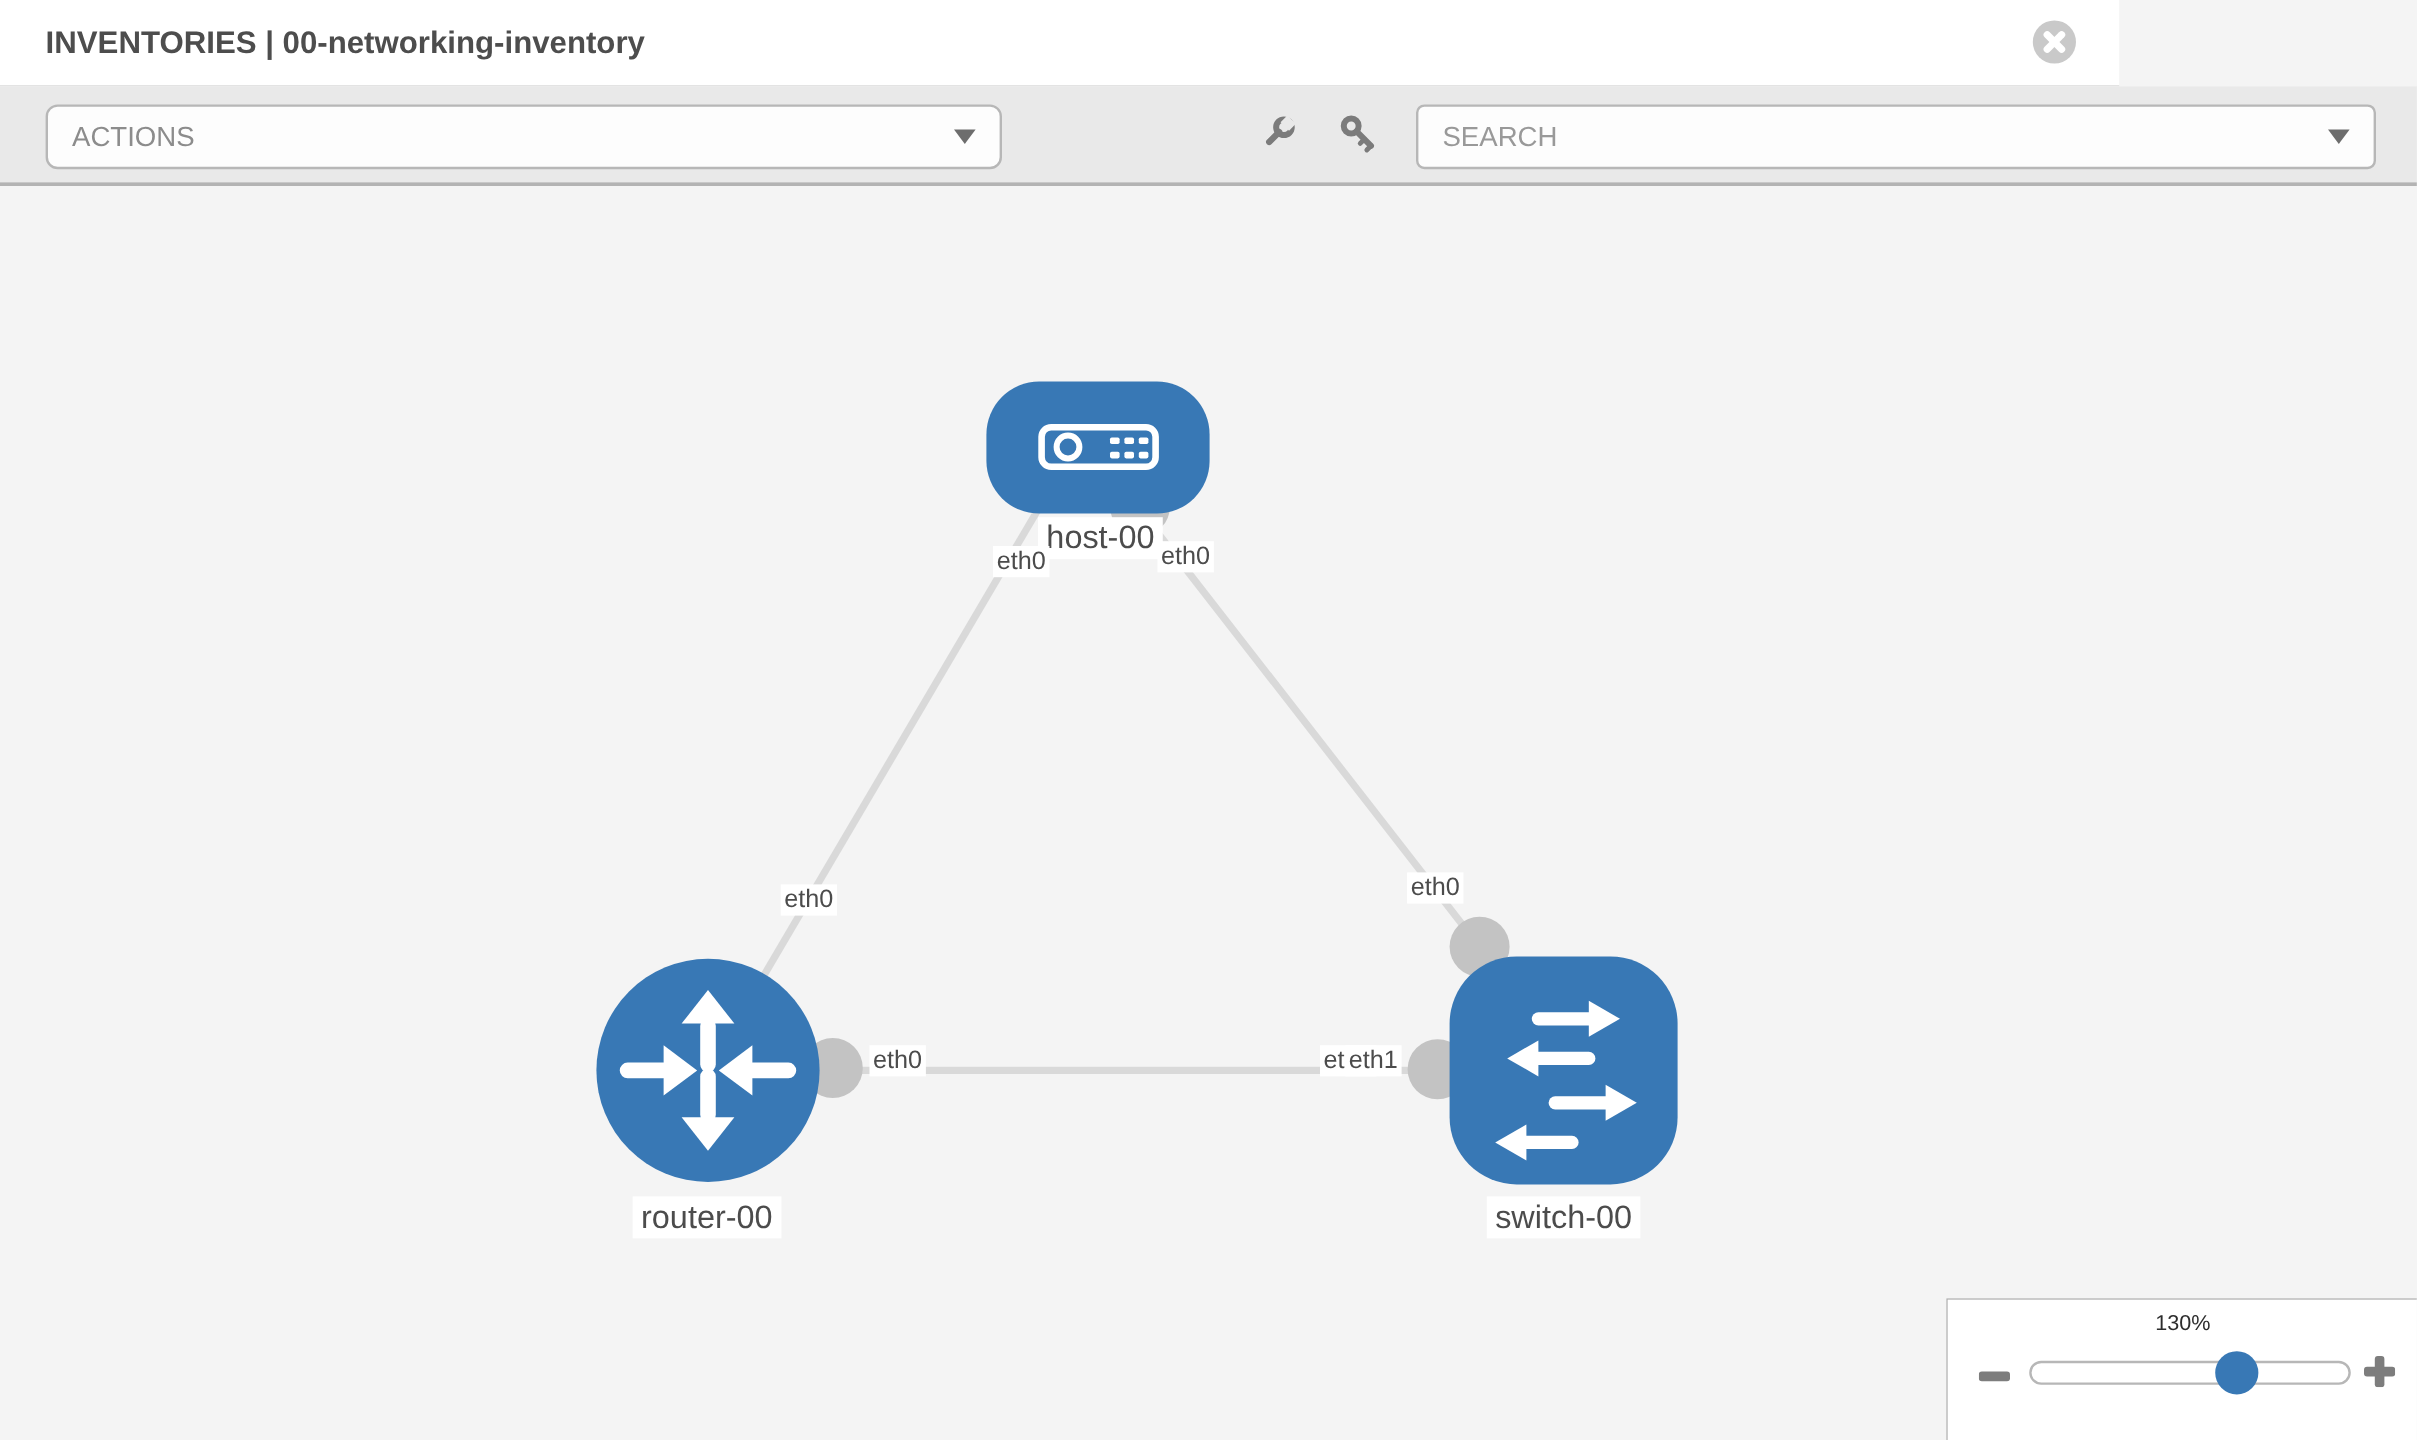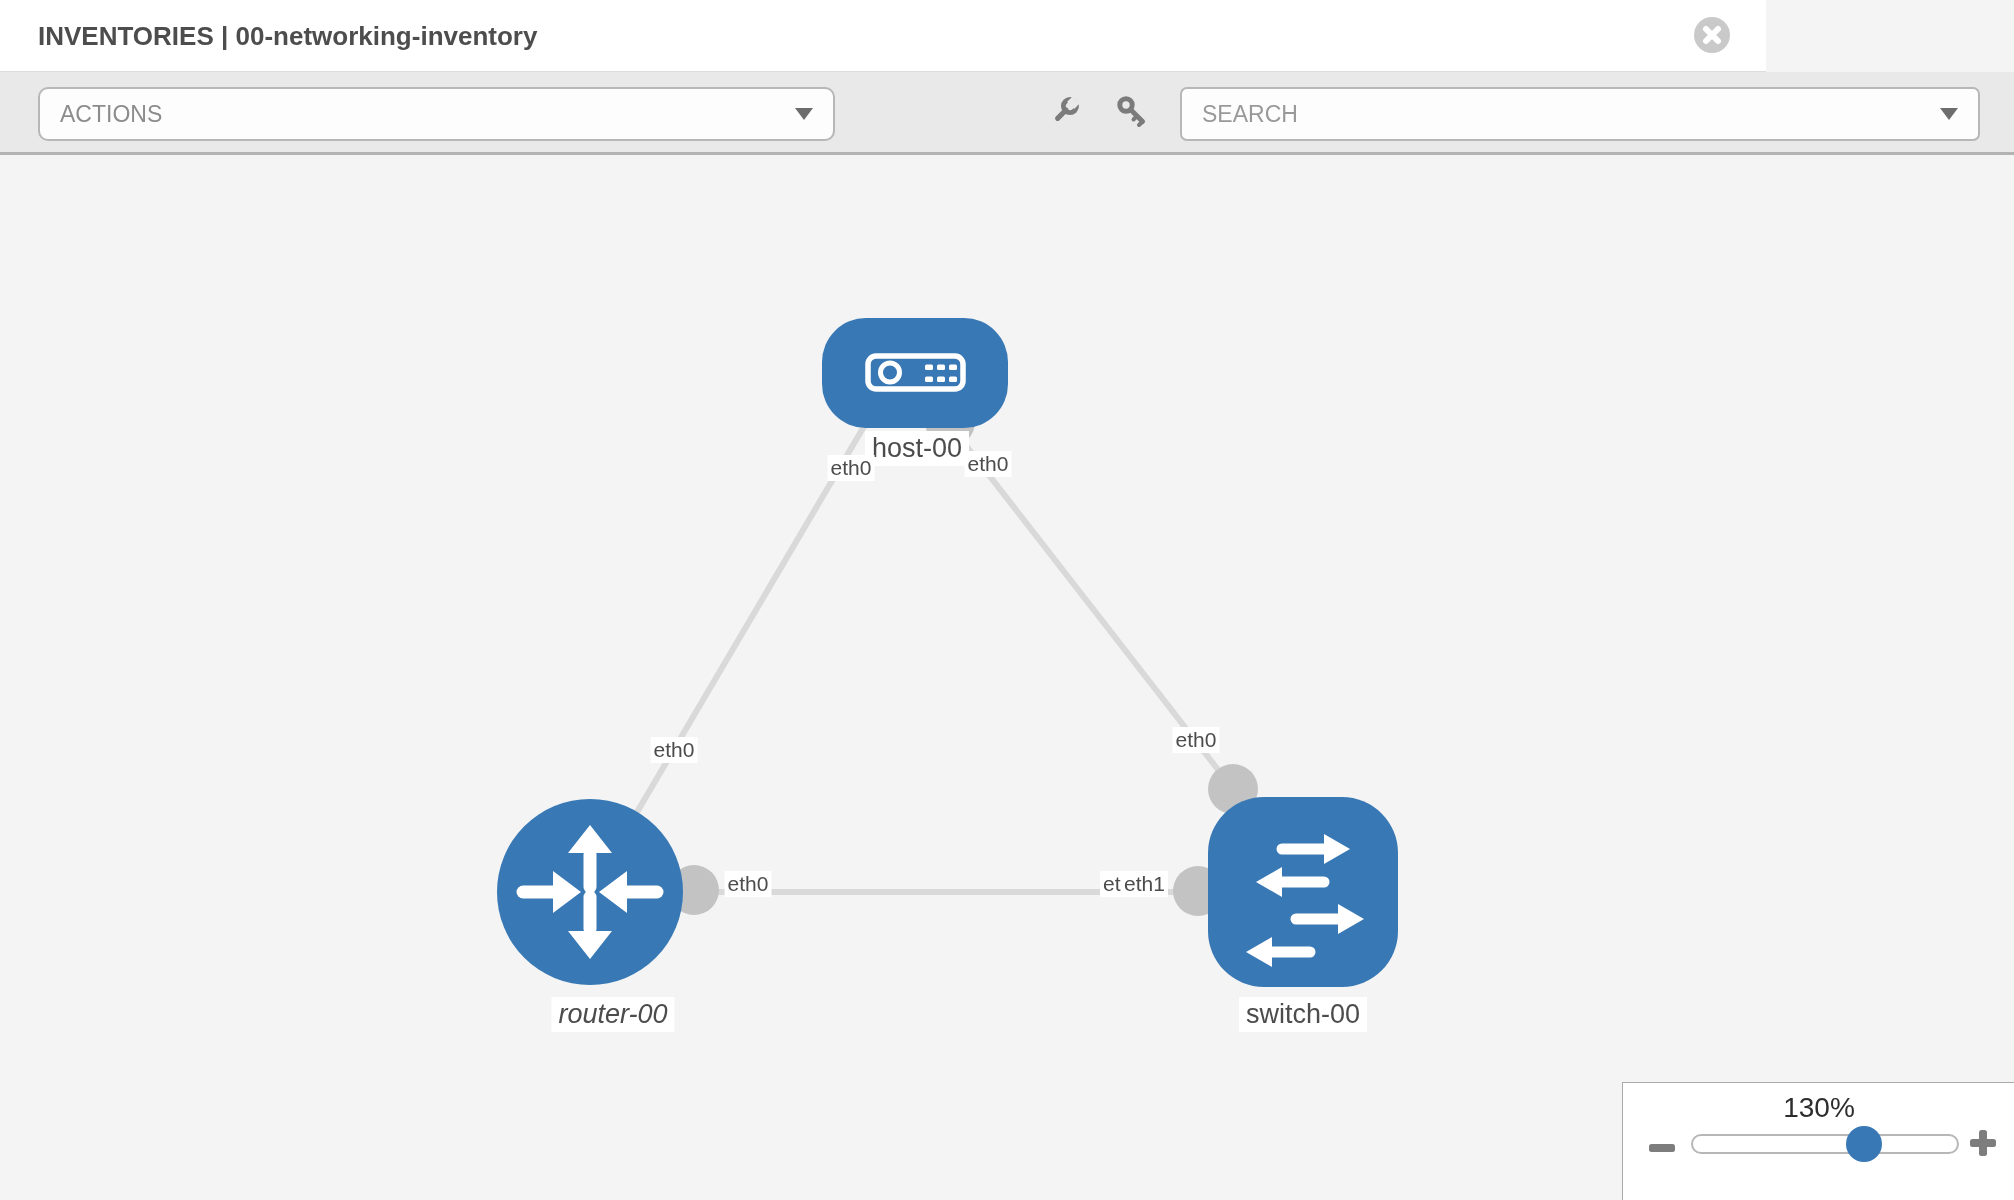--- a/index.html
+++ b/index.html
@@ -40,35 +40,35 @@
   .node-router { left:497px;  top:644px; width:186px; height:186px; border-radius:50%; }
   .node-switch { left:1208px; top:642px; width:190px; height:190px; border-radius:56px; }
   .node svg { position:absolute; inset:0; }
 
   .lbl { position:absolute; background:#ffffff; color:#4c4c4c; white-space:nowrap; }
   .node-lbl { font-size:27px; padding:2px 7px; transform:translateX(-50%); }
   .if-lbl   { font-size:21px; padding:1px 3px; transform:translateX(-50%); }
   .if-lbl.abs { transform:none; }
 
   .lbl-host    { left:917px;  top:276px; }
-  .lbl-router  { left:613px;  top:842px;font-style:italic; }
+  .lbl-router  { left:589px;  top:842px; }
   .lbl-switch  { left:1303px; top:842px;text-align:center; }
   .if-host-l   { left:851px;  top:300px; }
   .if-host-r   { left:988px;  top:296px; }
   .if-rtr-top  { left:674px;  top:582px; }
   .if-sw-top   { left:1196px; top:572px; }
   .if-rtr-rt   { left:748px;  top:716px; }
   .if-sw-under { left:1100px; top:716px; }
   .if-sw-over  { left:1121px; top:716px; }
 
   
   .zoom-panel { position:absolute; left:1622px; top:927px; width:420px; height:300px;
                 background:#ffffff; border:1px solid #ababab; }
   .zoom-value { position:absolute; left:0; top:9px; width:392px; text-align:center;
-                font-size:28px; color:#2d2d2d; }
+                font-size:18px; color:#2d2d2d; }
   .zoom-minus { position:absolute; left:26px; top:56px; cursor:pointer; }
   .zoom-plus  { position:absolute; left:347px; top:47px; cursor:pointer; }
   .zoom-track { position:absolute; left:68px; top:51px; width:268px; height:20px;
                 background:#fff; border:2px solid #b7b7b7; border-radius:12px; cursor:pointer; }
   .zoom-thumb { position:absolute; left:223px; top:43px; width:36px; height:36px;
                 border-radius:50%; background:#3878b5; cursor:grab; }
 </style>
 </head>
 <body>
 

